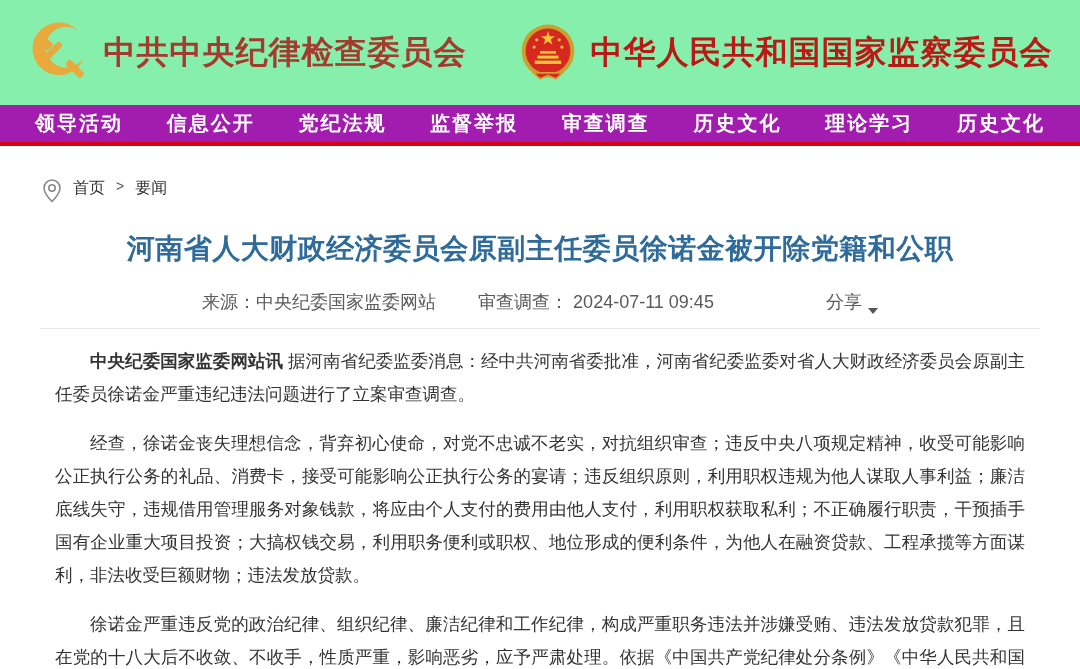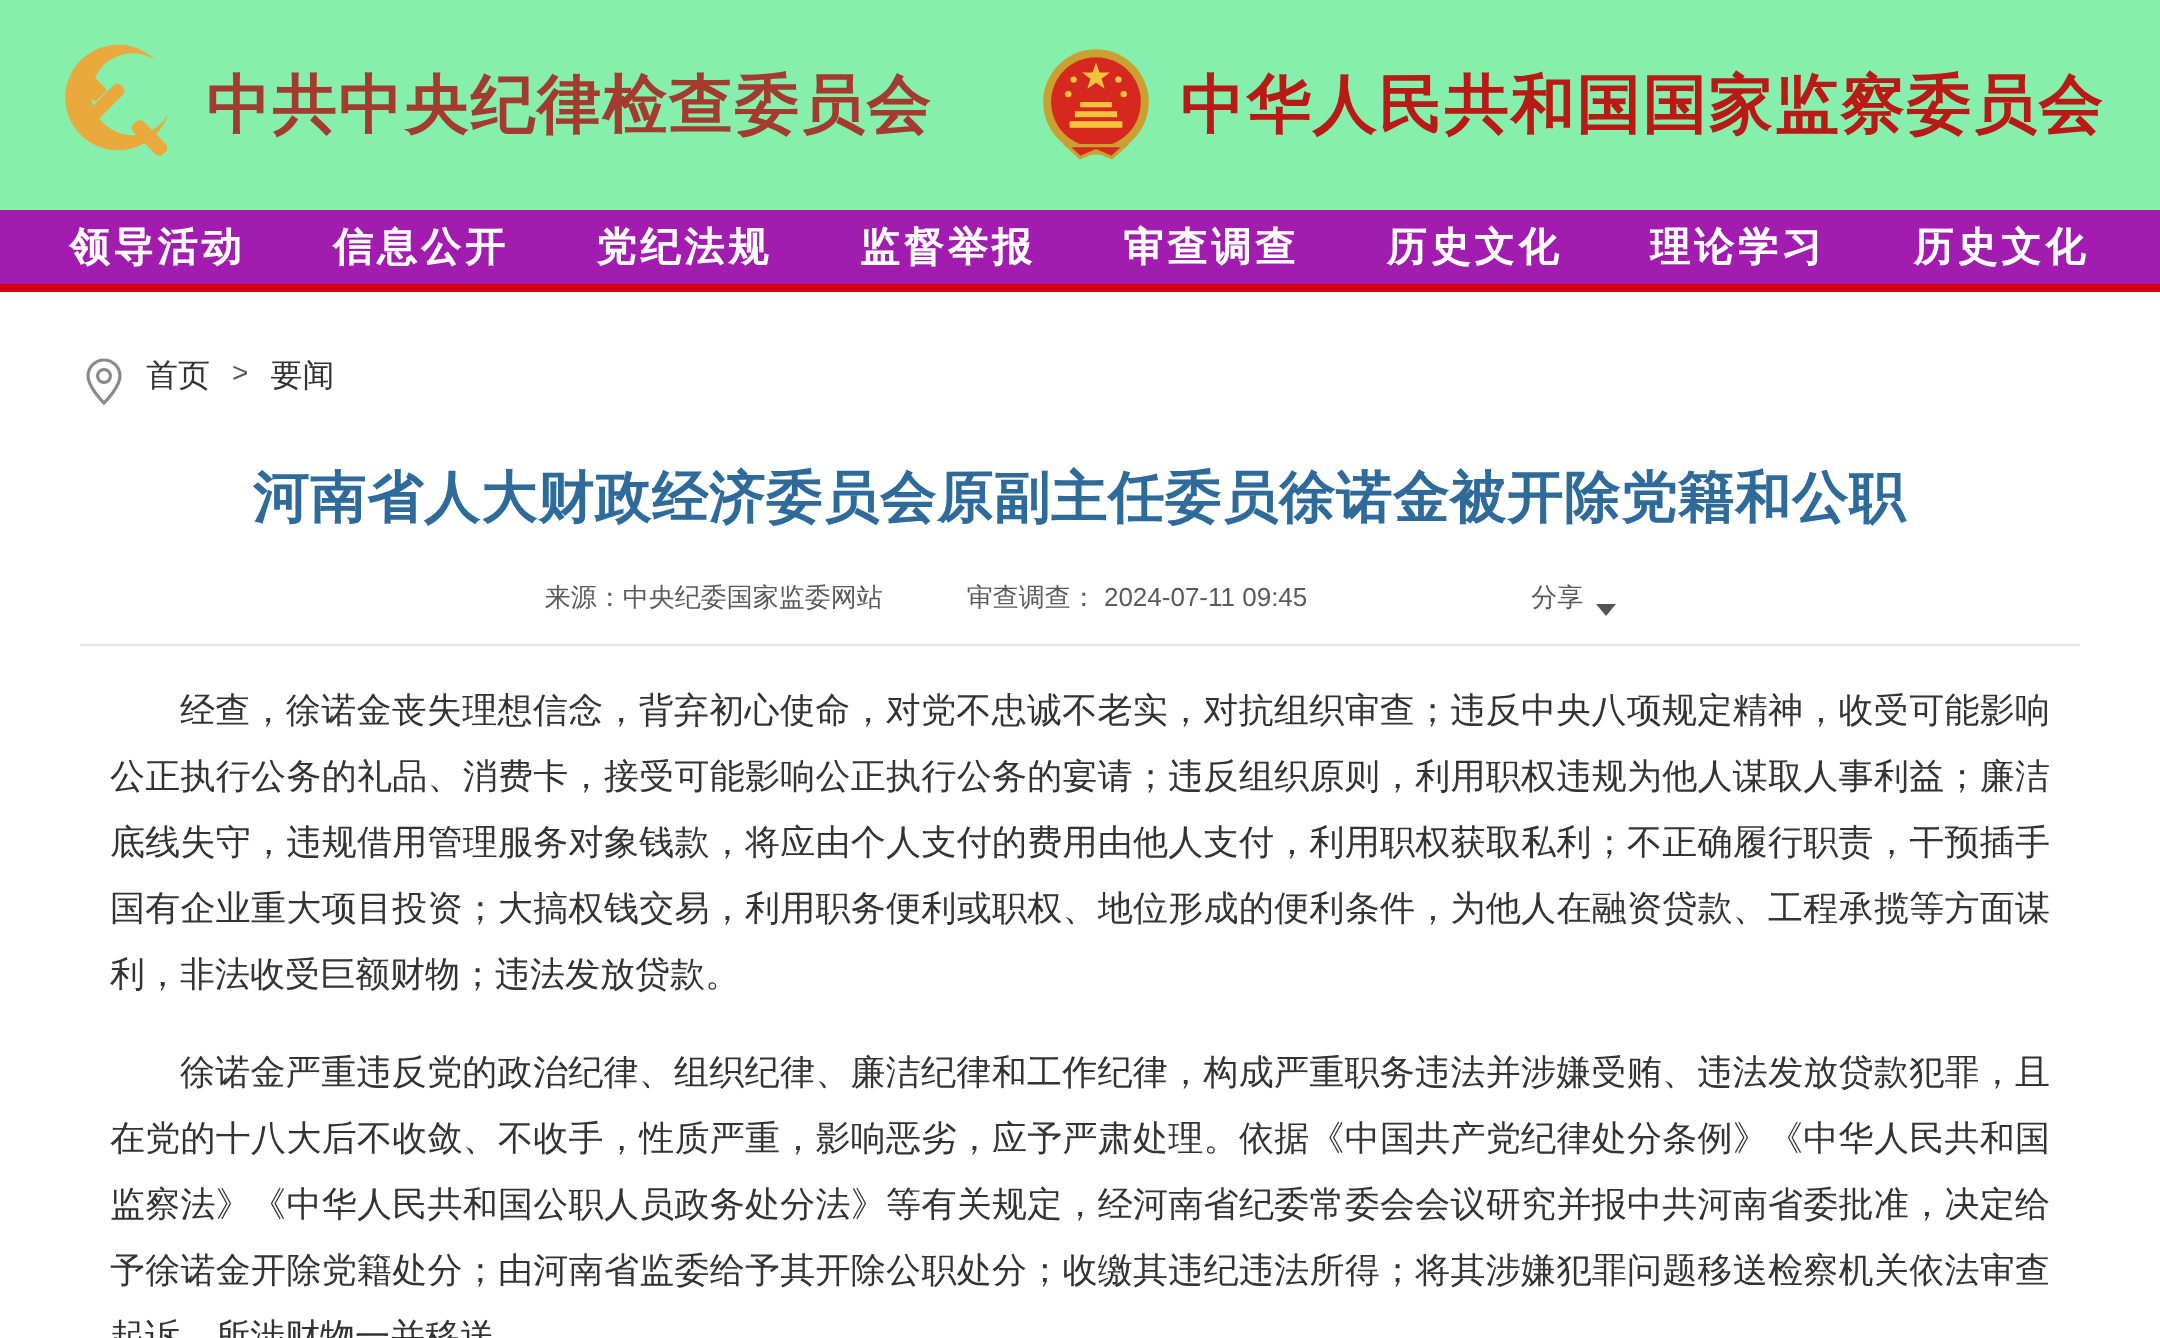--- a/index.html
+++ b/index.html
@@ -22,21 +22,21 @@
   
   .breadcrumb { width:1000px; margin:32px auto 0; display:flex; align-items:flex-start; gap:9px; font-size:16px; color:#333; }
   .crumb-link { color:#333; text-decoration:none; cursor:pointer; }
   .crumb-sep { color:#555; font-size:14px; margin:0 2px; }
   .pin-icon { width:24px; height:26px; }
 
   
   .article { width:1000px; margin:0 auto; }
   .article-title { margin-top:26px; text-align:center; color:#2e6b9a; font-size:28px; font-weight:bold; letter-spacing:0.5px; }
   .meta-row { margin-top:22px; padding-bottom:14px; border-bottom:1px solid #e8e8e8;
-              display:flex; justify-content:center; align-items:center; font-size:13px; color:#5a5a5a; }
+              display:flex; justify-content:center; align-items:center; font-size:18px; color:#5a5a5a; }
   .meta-source { margin-right:42px; }
   .meta-share { margin-left:112px; display:flex; align-items:flex-end; gap:6px; cursor:pointer; color:#5a5a5a; }
   .caret-down { width:0; height:0; border-left:5px solid transparent; border-right:5px solid transparent; border-top:6px solid #555; display:inline-block; }
 
   .article-body { width:970px; margin:6px auto 0; }
   .para { font-size:17.5px; line-height:33px; color:#333; text-align:justify; text-indent:2em; margin-top:16px; }
   .para strong { font-weight:bold; }
 </style>
 </head>
 <body>
@@ -110,16 +110,17 @@
       <span>审查调查：</span>
       <span>2024-07-11 09:45</span>
     </span>
     <span class="meta-share">
       <span>分享</span>
       <span class="caret-down"></span>
     </span>
   </div>
 
   <div class="article-body">
+      <p class="para"><strong>中央纪委国家监委网站讯</strong> 据河南省纪委监委消息：经中共河南省委批准，河南省纪委监委对省人大财政经济委员会原副主任委员徐诺金严重违纪违法问题进行了立案审查调查。</p>
       <p class="para">经查，徐诺金丧失理想信念，背弃初心使命，对党不忠诚不老实，对抗组织审查；违反中央八项规定精神，收受可能影响公正执行公务的礼品、消费卡，接受可能影响公正执行公务的宴请；违反组织原则，利用职权违规为他人谋取人事利益；廉洁底线失守，违规借用管理服务对象钱款，将应由个人支付的费用由他人支付，利用职权获取私利；不正确履行职责，干预插手国有企业重大项目投资；大搞权钱交易，利用职务便利或职权、地位形成的便利条件，为他人在融资贷款、工程承揽等方面谋利，非法收受巨额财物；违法发放贷款。</p>
       <p class="para">徐诺金严重违反党的政治纪律、组织纪律、廉洁纪律和工作纪律，构成严重职务违法并涉嫌受贿、违法发放贷款犯罪，且在党的十八大后不收敛、不收手，性质严重，影响恶劣，应予严肃处理。依据《中国共产党纪律处分条例》《中华人民共和国监察法》《中华人民共和国公职人员政务处分法》等有关规定，经河南省纪委常委会会议研究并报中共河南省委批准，决定给予徐诺金开除党籍处分；由河南省监委给予其开除公职处分；收缴其违纪违法所得；将其涉嫌犯罪问题移送检察机关依法审查起诉，所涉财物一并移送。</p>
     </div>
 </main>
 
 </body></html>

